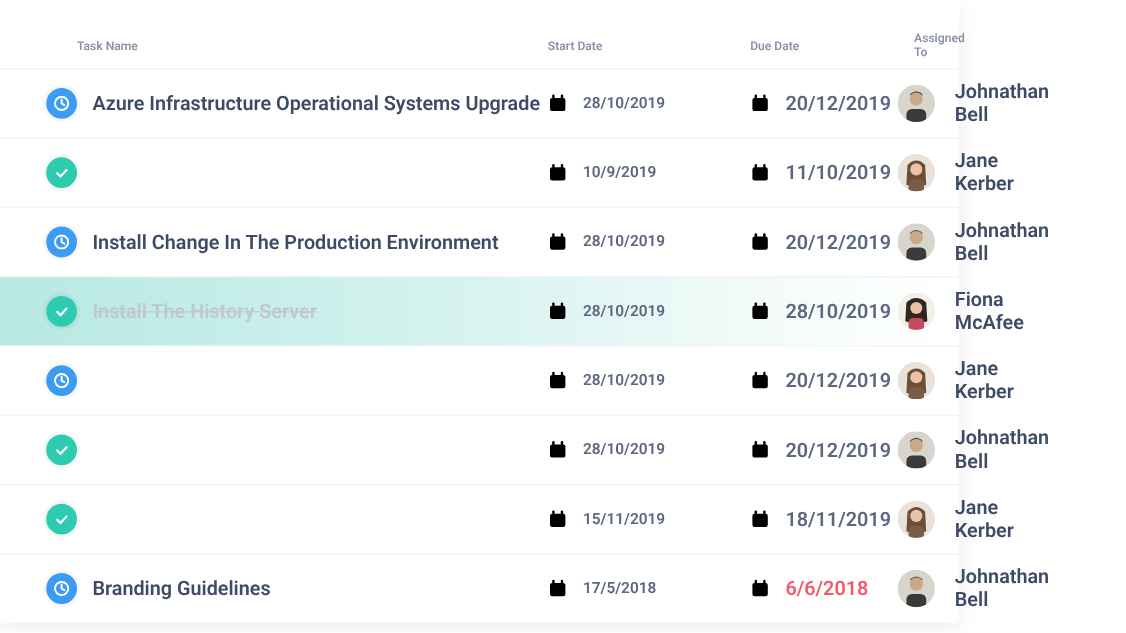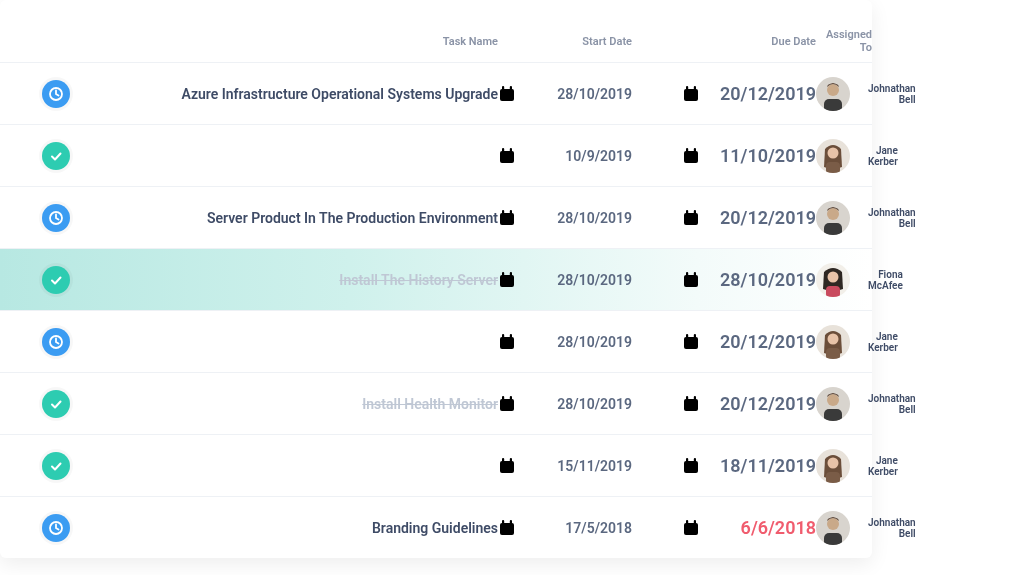--- a/index.html
+++ b/index.html
@@ -9,38 +9,37 @@
     width: 1024px;
     height: 575px;
     overflow: hidden;
   }
   .card {
     width: 872px;
     background: #fff;
     border-radius: 6px;
     box-shadow: 0 6px 20px rgba(0,0,0,0.07);
     padding-top: 28px;
-    text-align: right;
   }
   .header-row, .task-row {
     display: grid;
     grid-template-columns: 42px 28px 428px 24px 110px 50px 24px 110px 42px auto;
     align-items: center;
     column-gap: 0;
   }
   .header-row {
     font-size: 11px;
     font-weight: 600;
     color: #8A93A6;
     padding: 0 0 8px 0;
   }
   .header-row .h-task { grid-column: 3; }
   .header-row .h-start { grid-column: 4 / span 2; }
   .header-row .h-due { grid-column: 7 / span 2; }
-  .header-row .h-assigned { grid-column: 9 / span 2; }
+  .header-row .h-assigned { grid-column: 9 / span 2; margin-left: 15px; }
   .task-row {
     border-top: 1px solid #EEF1F5;
     min-height: 62px;
     padding: 10px 0;
     position: relative;
   }
   .task-row.highlight {
     background: linear-gradient(90deg, #B7E8E2 0%, #CFF1EC 40%, #F3FBFA 80%, #FFFFFF 100%);
   }
   .status-icon {
@@ -49,21 +48,21 @@
     border-radius: 50%;
     display: flex; align-items: center; justify-content: center;
     box-shadow: 0 0 0 3px rgba(0,0,0,0.03);
   }
   .status-pending { background: #3B9CF2; }
   .status-done { background: #2DCCB1; }
   .status-icon svg { width: 14px; height: 14px; }
   .task-name {
     grid-column: 3;
     padding-left: 14px;
-    font-size: 14px;
+    font-size: 18px;
     font-weight: 600;
     color: #3E4B66;
   }
   .task-name.completed {
     color: #BFC7D4;
     text-decoration: line-through;
   }
   .cal-icon {
     width: 18px; height: 18px;
     display: inline-flex;
@@ -94,21 +93,21 @@
     grid-column: 9;
     width: 34px; height: 34px;
     border-radius: 50%;
     overflow: hidden;
     display: inline-block;
   }
   .avatar svg { width: 34px; height: 34px; display: block; }
   .assignee {
     grid-column: 10;
     padding-left: 10px;
-    font-size: 10px;
+    font-size: 18px;
     font-weight: 600;
     color: #3E4B66;
   }
 </style>
 </head>
 <body>
 
 <div class="card">
 
   <div class="header-row">
@@ -179,21 +178,21 @@
           </svg>
         </span>
         <div class="assignee">Jane Kerber</div>
       </div>
       <div class="task-row">
         <div class="status-icon status-pending">
           <svg viewBox="0 0 14 14">
             <use href="#clock-icon"></use>
           </svg>
         </div>
-        <div class="task-name">Server Product In The Production Environment</div>
+        <div class="task-name">Install Change In The Production Environment</div>
         <span class="cal-icon cal-start cal-muted">
           <svg viewBox="0 0 18 18">
             <use href="#cal-icon"></use>
           </svg>
         </span>
         <div class="date-start">28/10/2019</div>
         <span class="arrow arrow-muted">
           <svg viewBox="0 0 28 14" class="arrow-muted">
             <use href="#arrow-icon"></use>
           </svg>
@@ -271,21 +270,20 @@
           </svg>
         </span>
         <div class="assignee">Jane Kerber</div>
       </div>
       <div class="task-row">
         <div class="status-icon status-done">
           <svg viewBox="0 0 14 14">
             <use href="#check-icon"></use>
           </svg>
         </div>
-        <div class="task-name completed">Install Health Monitor</div>
         <span class="cal-icon cal-start cal-muted">
           <svg viewBox="0 0 18 18">
             <use href="#cal-icon"></use>
           </svg>
         </span>
         <div class="date-start">28/10/2019</div>
         <span class="arrow arrow-muted">
           <svg viewBox="0 0 28 14" class="arrow-muted">
             <use href="#arrow-icon"></use>
           </svg>

